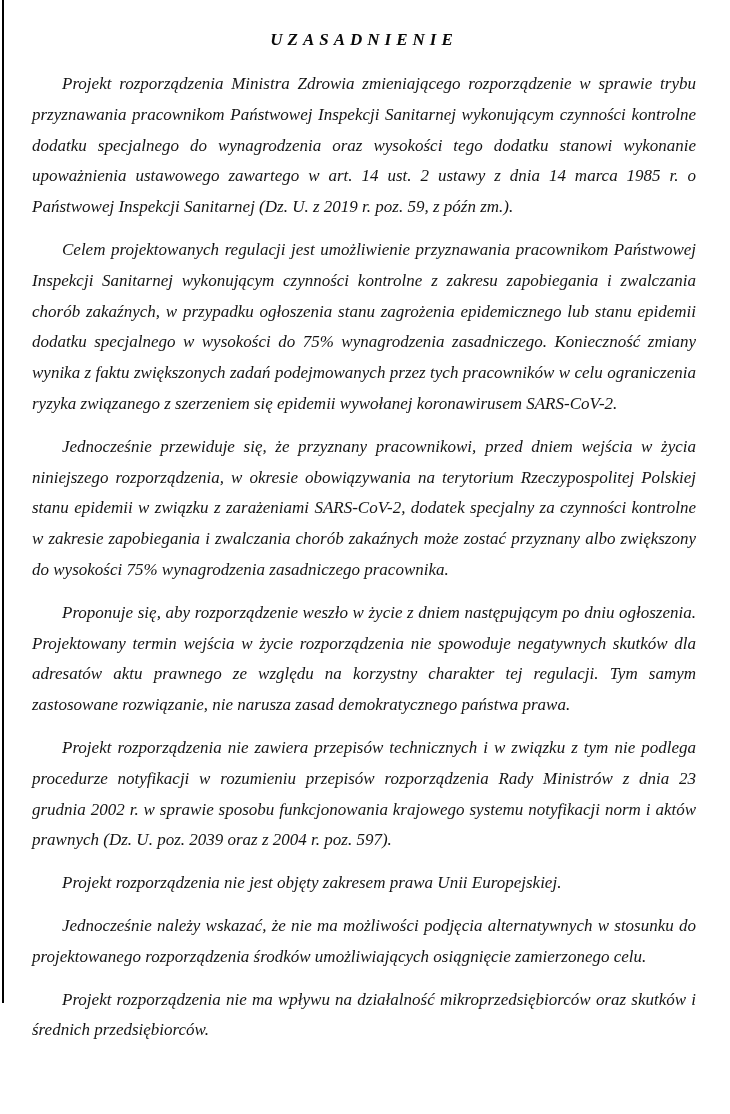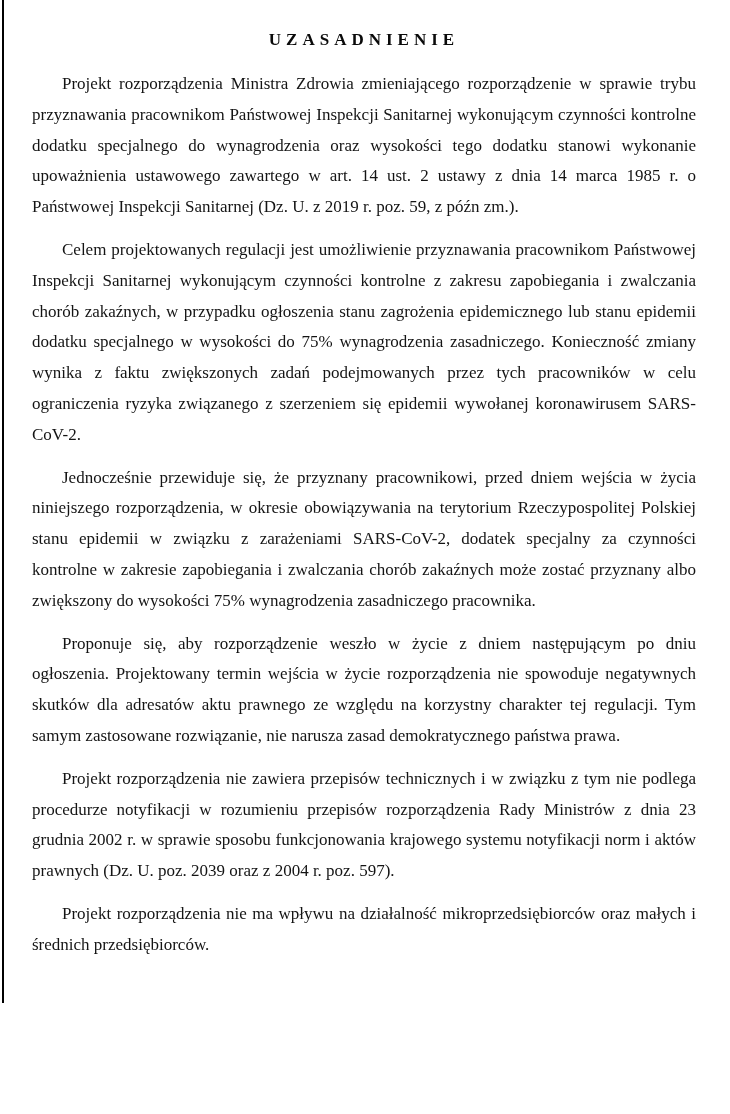--- a/index.html
+++ b/index.html
@@ -12,20 +12,21 @@
     background: #ffffff;
     position: relative;
     overflow: hidden;
     font-family: "Liberation Serif", "DejaVu Serif", serif;
     color: #111111;
   }
   .page {
     position: absolute;
     inset: 0;
     background: #ffffff;
+    font-style: italic;
   }
   .left-line {
     position: absolute;
     left: 2px;
     top: 0;
     width: 2px;
     height: 1003px;
     background: #000000;
   }
   .content {
@@ -58,15 +59,17 @@
 
 <div class="page">
   <div class="left-line"></div>
   <div class="content">
     <div class="doc-title">UZASADNIENIE</div>
     <p class="gap-lg">Projekt rozporządzenia Ministra Zdrowia zmieniającego rozporządzenie w sprawie trybu przyznawania pracownikom Państwowej Inspekcji Sanitarnej wykonującym czynności kontrolne dodatku specjalnego do wynagrodzenia oraz wysokości tego dodatku stanowi wykonanie upoważnienia ustawowego zawartego w art. 14 ust. 2 ustawy z dnia 14 marca 1985 r. o Państwowej Inspekcji Sanitarnej (Dz. U. z 2019 r. poz. 59, z późn zm.).</p>
     <p class="gap-sm">Celem projektowanych regulacji jest umożliwienie przyznawania pracownikom Państwowej Inspekcji Sanitarnej wykonującym czynności kontrolne z zakresu zapobiegania i zwalczania chorób zakaźnych, w przypadku ogłoszenia stanu zagrożenia epidemicznego lub stanu epidemii dodatku specjalnego w wysokości do 75% wynagrodzenia zasadniczego. Konieczność zmiany wynika z faktu zwiększonych zadań podejmowanych przez tych pracowników w celu ograniczenia ryzyka związanego z szerzeniem się epidemii wywołanej koronawirusem SARS-CoV-2.</p>
     <p class="gap-lg">Jednocześnie przewiduje się, że przyznany pracownikowi, przed dniem wejścia w życia niniejszego rozporządzenia, w okresie obowiązywania na terytorium Rzeczypospolitej Polskiej stanu epidemii w związku z zarażeniami SARS-CoV-2, dodatek specjalny za czynności kontrolne w zakresie zapobiegania i zwalczania chorób zakaźnych może zostać przyznany albo zwiększony do wysokości 75% wynagrodzenia zasadniczego pracownika.</p>
     <p class="gap-sm">Proponuje się, aby rozporządzenie weszło w życie z dniem następującym po dniu ogłoszenia. Projektowany termin wejścia w życie rozporządzenia nie spowoduje negatywnych skutków dla adresatów aktu prawnego ze względu na korzystny charakter tej regulacji. Tym samym zastosowane rozwiązanie, nie narusza zasad demokratycznego państwa prawa.</p>
     <p>Projekt rozporządzenia nie zawiera przepisów technicznych i w związku z tym nie podlega procedurze notyfikacji w rozumieniu przepisów rozporządzenia Rady Ministrów z dnia 23 grudnia 2002 r. w sprawie sposobu funkcjonowania krajowego systemu notyfikacji norm i aktów prawnych (Dz. U. poz. 2039 oraz z 2004 r. poz. 597).</p>
-    <p>Projekt rozporządzenia nie ma wpływu na działalność mikroprzedsiębiorców oraz małych i średnich przedsiębiorców.</p>
+    <p>Projekt rozporządzenia nie jest objęty zakresem prawa Unii Europejskiej.</p>
+    <p>Jednocześnie należy wskazać, że nie ma możliwości podjęcia alternatywnych w stosunku do projektowanego rozporządzenia środków umożliwiających osiągnięcie zamierzonego celu.</p>
+    <p>Projekt rozporządzenia nie ma wpływu na działalność mikroprzedsiębiorców oraz skutków i średnich przedsiębiorców.</p>
   </div>
 </div>
 
 </body></html>

